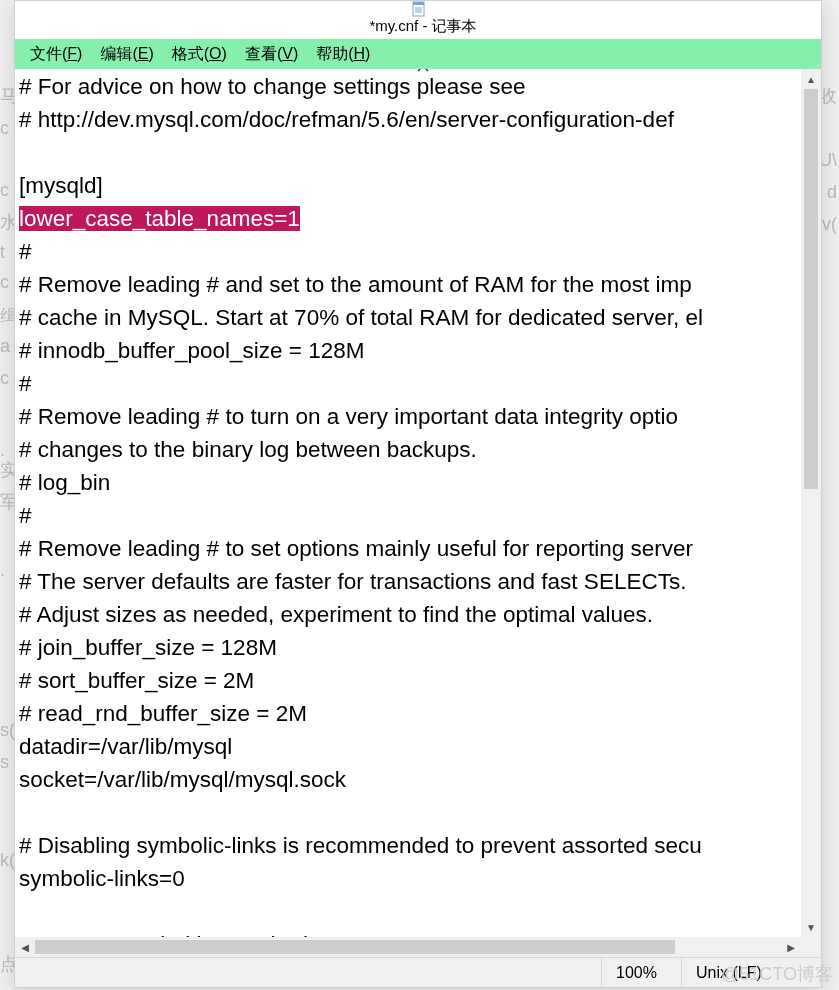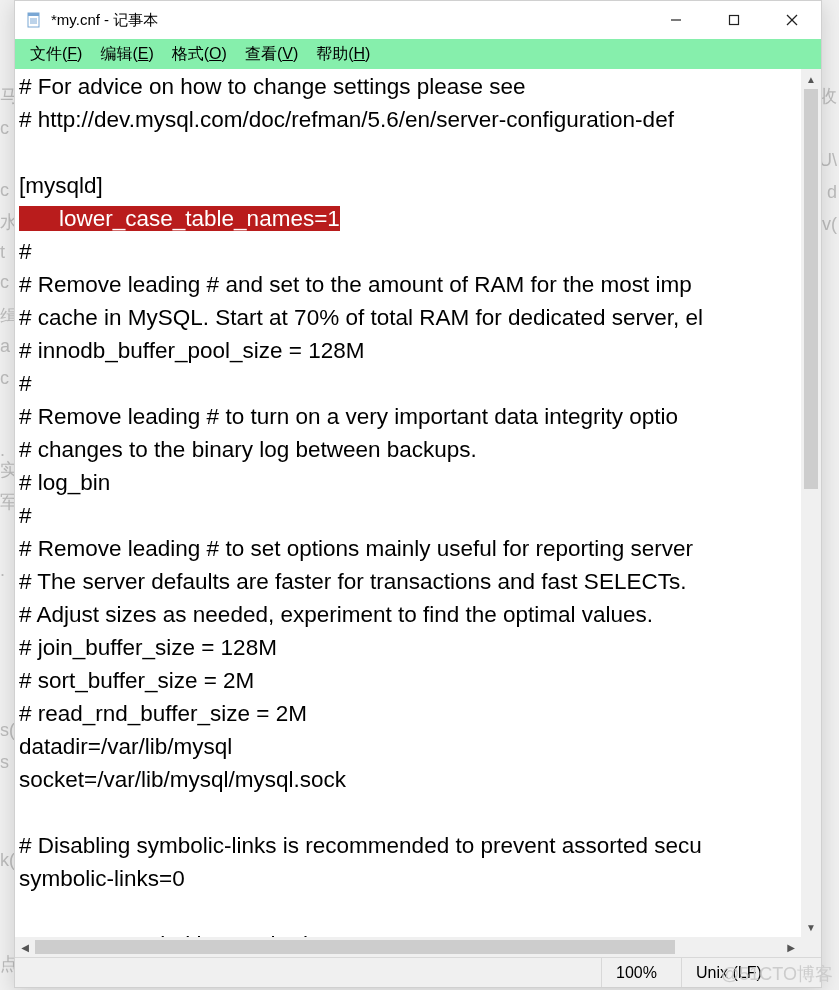--- a/index.html
+++ b/index.html
@@ -1,29 +1,29 @@
 <!DOCTYPE html>
 <html><head>
 <meta charset="utf-8">
 <style>
   * { margin: 0; padding: 0; box-sizing: border-box; }
   body { font-family: "Microsoft YaHei", "Segoe UI", Arial, sans-serif; background: #f0f0f0; width: 839px; height: 990px; overflow: hidden; position: relative; }
   .bg-frag { position: absolute; color: #bbb; font-size: 18px; user-select: none; }
   .window { position: absolute; left: 14px; top: 0; width: 808px; height: 988px; background: #fff; border: 1px solid #d0d0d0; box-shadow: 0 4px 20px rgba(0,0,0,0.15); display: flex; flex-direction: column; }
-  .titlebar { height: 38px; display: flex; align-items: center; padding: 0 0 0 10px; background: #fff; }
+  .titlebar { height: 38px; display: flex; align-items: center; padding: 0 0 0 10px; background: #fff; flex-direction: column; }
   .titlebar .icon { width: 18px; height: 18px; margin-right: 8px; display: flex; align-items: center; justify-content: center; }
   .titlebar .title { font-size: 15px; color: #000; flex: 0 0 auto; }
   .titlebar .spacer { flex: 1; }
   .winbtn { width: 58px; height: 38px; display: flex; align-items: center; justify-content: center; color: #222; }
   .menubar { height: 30px; display: flex; align-items: center; padding: 0 6px; font-size: 16px; background: #86efac; border-bottom: 0; }
   .menuitem { padding: 3px 9px; color: #000; }
   .menuitem u { text-decoration: underline; }
   .editor-wrap { flex: 1; display: flex; overflow: hidden; }
   .editor { flex: 1; padding: 1px 4px 0 4px; font-size: 22.5px; line-height: 33px; font-family: Liberation Sans, sans-serif; white-space: pre; overflow: hidden; color: #000; }
-  .editor .sel { background: #b91c1c; color: #fff; padding-left: 40px; }
+  .editor .sel { background: #be185d; color: #fff; }
   .vscroll { width: 20px; background: #f0f0f0; position: relative; }
   .vscroll .up, .vscroll .down { height: 20px; display: flex; align-items: center; justify-content: center; color: #555; font-size: 10px; }
   .vscroll .thumb { position: absolute; left: 3px; right: 3px; top: 20px; height: 400px; background: #cdcdcd; }
   .hscroll { height: 20px; background: #f0f0f0; display: flex; align-items: center; position: relative; }
   .hscroll .left, .hscroll .right { width: 20px; height: 20px; display: flex; align-items: center; justify-content: center; color: #555; font-size: 10px; }
   .hscroll .track { flex: 1; position: relative; height: 100%; }
   .hscroll .thumb { position: absolute; top: 3px; bottom: 3px; left: 0; width: 640px; background: #cdcdcd; }
   .hscroll .corner { width: 20px; height: 20px; background: #f0f0f0; }
   .statusbar { height: 30px; display: flex; align-items: center; background: #f0f0f0; border-top: 1px solid #d8d8d8; font-size: 16px; color: #000; }
   .statusbar .cell { padding: 0 14px; border-left: 1px solid #d8d8d8; height: 100%; display: flex; align-items: center; }

